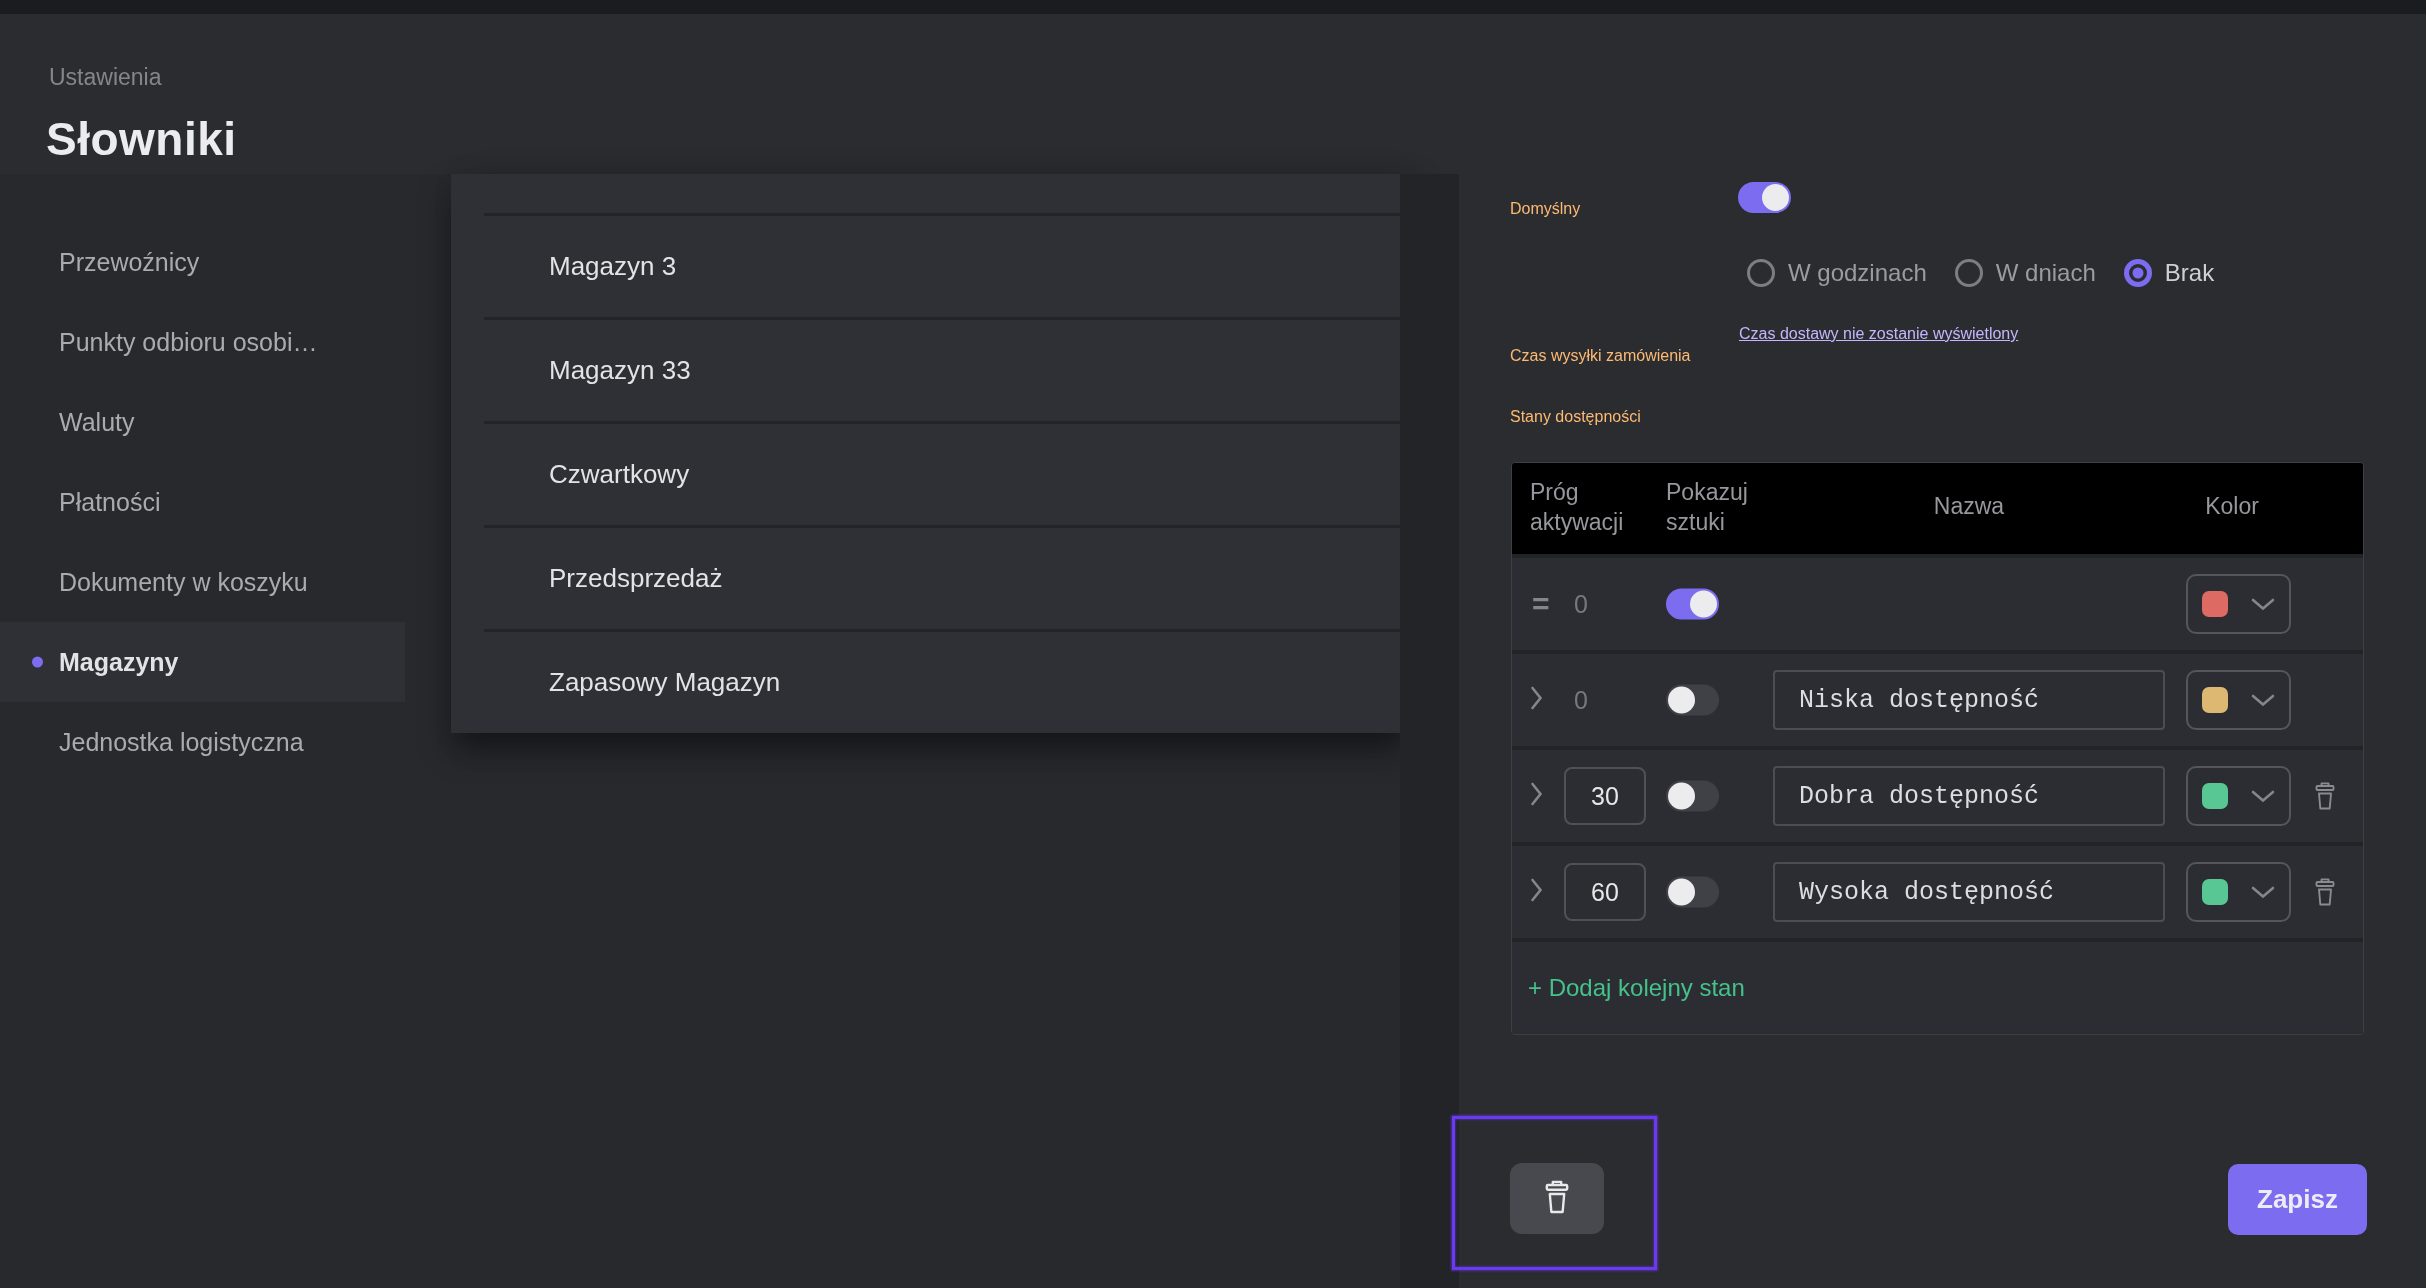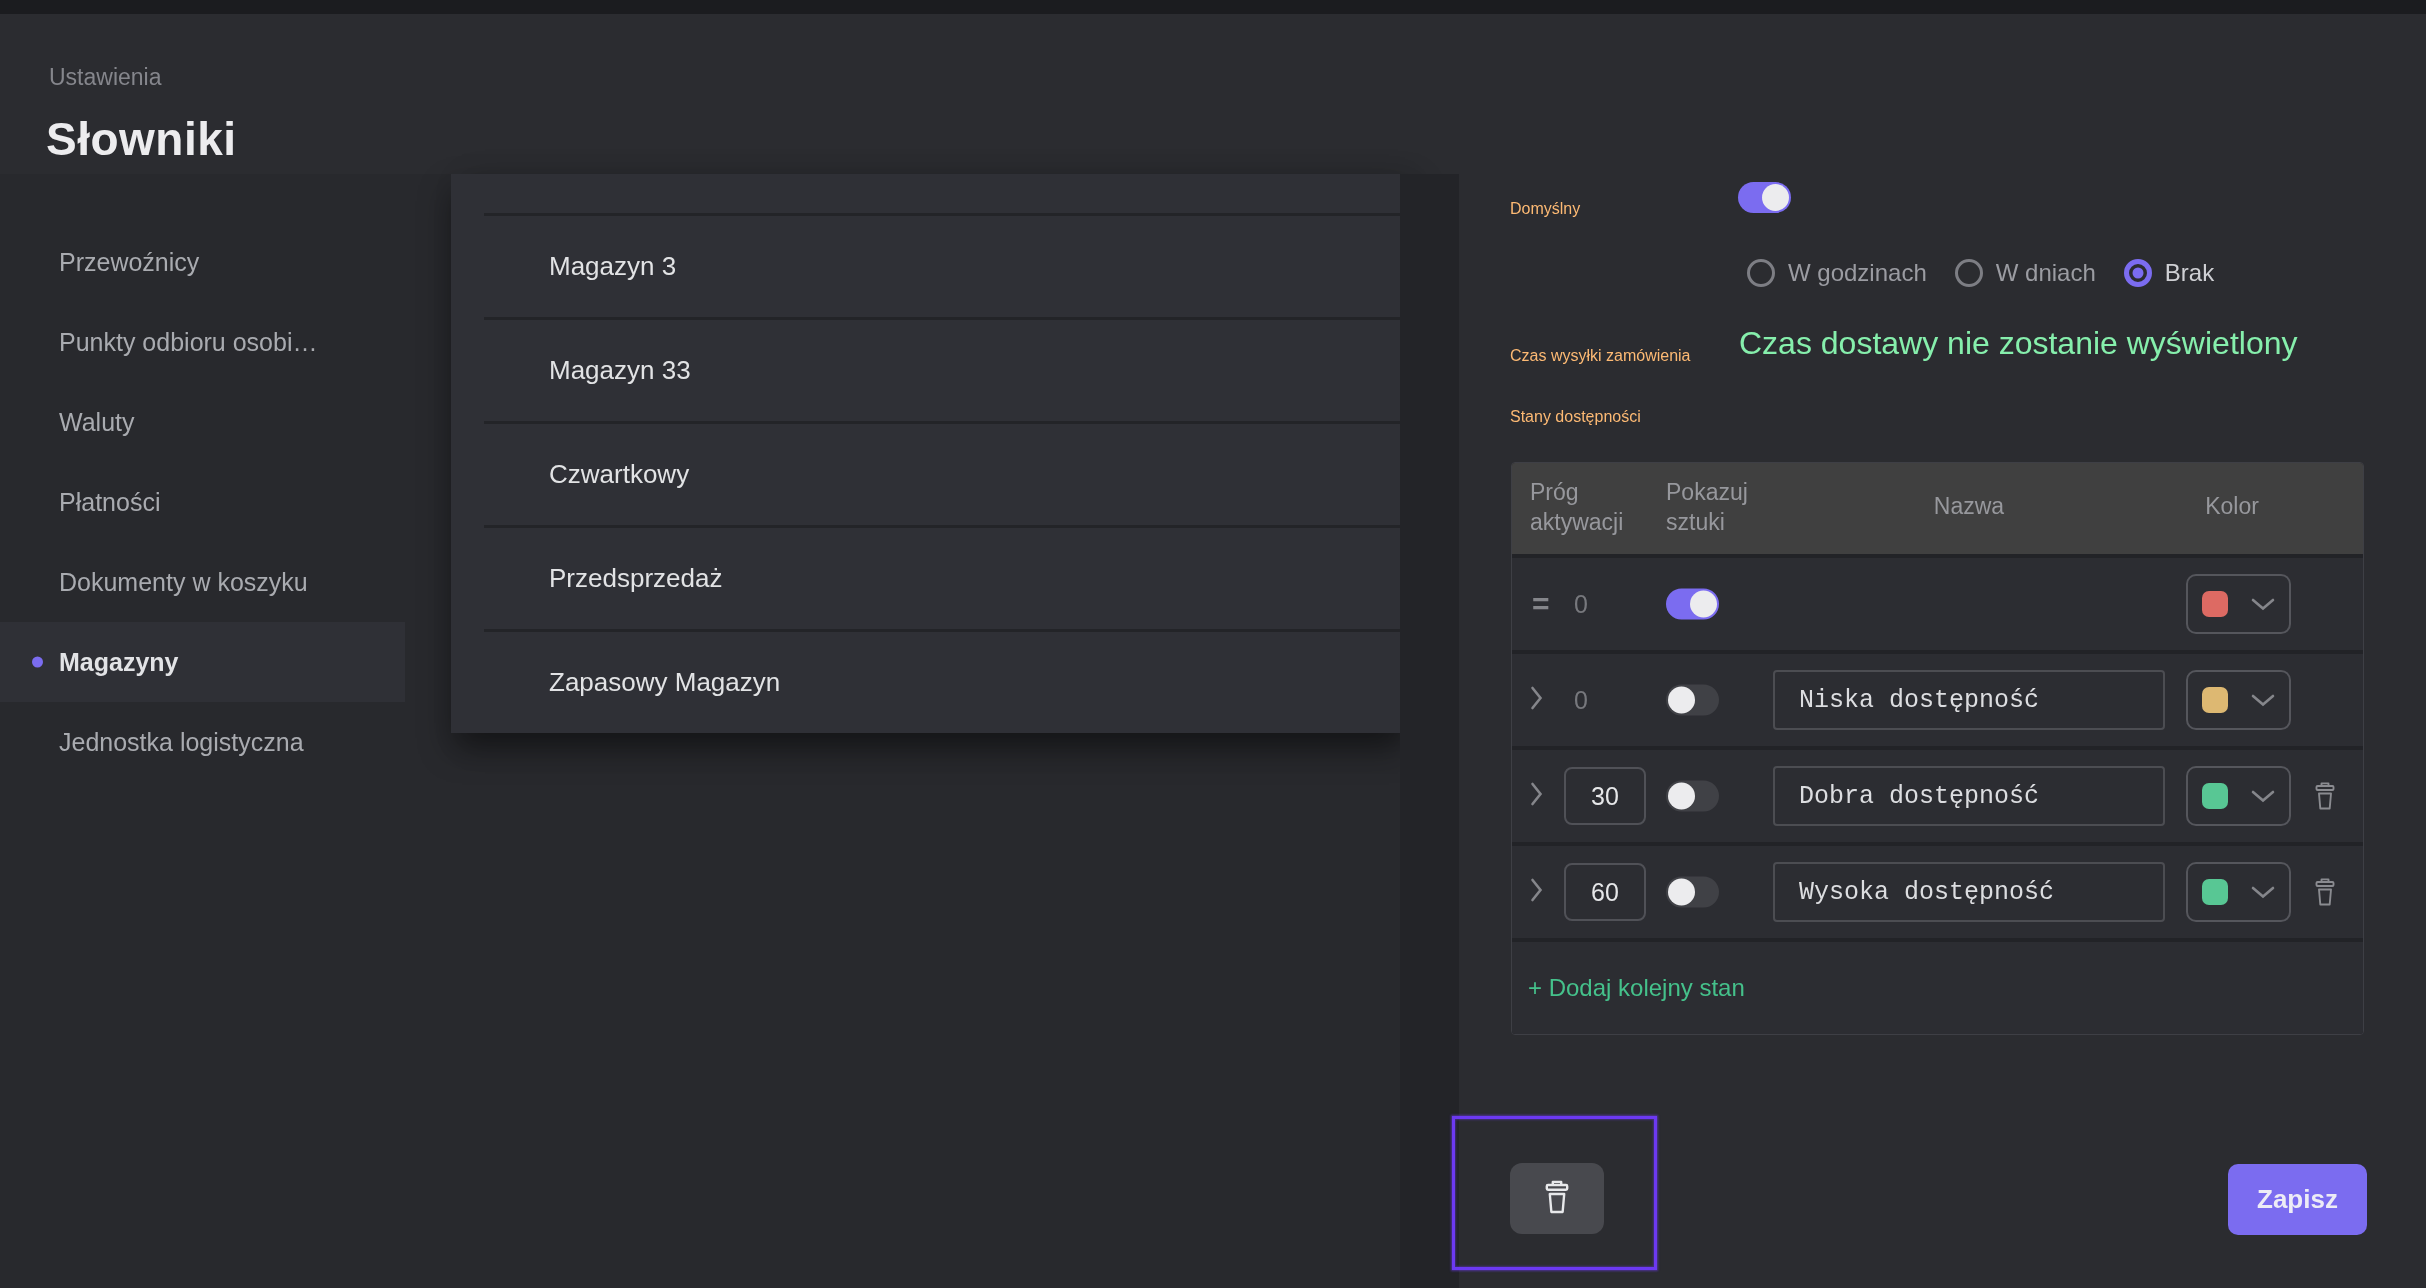--- a/index.html
+++ b/index.html
@@ -30,21 +30,21 @@
 
   
   .gap-strip { position:absolute; left:1400px; top:174px; width:59px; height:1114px; background:#232428; }
 
   
   .detail-panel { position:absolute; left:1459px; top:174px; width:967px; height:1114px; background:#2b2c30; }
   .field-label { position:absolute; font-size:16px; color:#fdba74;margin-top:13px; }
   .lbl-default { left:51px; top:13px; }
   .lbl-shipping { left:51px; top:151px; width:215px; line-height:35px; }
   .lbl-availability { left:51px; top:221px; }
-  .shipping-value { position:absolute; left:280px; top:151px; font-size:32px; color:#86efac; }
+  .shipping-value { position:absolute; left:280px; top:151px; font-size:16px; color:#c4b5fd;text-decoration:underline; }
 
   
   .toggle { position:relative; width:53px; height:31px; border-radius:16px; cursor:pointer; flex:none; }
   .toggle.on { background:#7b6cf0; }
   .toggle.off { background:#404146; }
   .toggle .knob { position:absolute; top:2px; width:27px; height:27px; border-radius:50%; background:#ececee; }
   .toggle.on .knob { right:2px; }
   .toggle.off .knob { left:2px; }
   .toggle-default { position:absolute; left:279px; top:8px; }
 
@@ -52,21 +52,21 @@
   .radio-row { position:absolute; left:288px; top:85px; display:flex; gap:28px; align-items:center; }
   .radio-opt { display:flex; align-items:center; gap:13px; cursor:pointer; }
   .radio { width:28px; height:28px; border-radius:50%; border:3px solid #7d7e84; position:relative; flex:none; }
   .radio.sel { border:5px solid #7b6cf0; }
   .radio.sel::after { content:""; position:absolute; left:50%; top:50%; transform:translate(-50%,-50%); width:11px; height:11px; border-radius:50%; background:#7b6cf0; }
   .radio-label { font-size:24px; color:#9b9ca2; }
   .radio-opt.sel .radio-label { color:#cfd0d4; }
 
   
   .avail-table { position:absolute; left:52px; top:288px; width:853px; background:#222327; border:1px solid #3e3f45; border-radius:4px; overflow:hidden; }
-  .tbl-header { position:relative; height:91px; background:#404040; }
+  .tbl-header { position:relative; height:91px; background:#000000; }
   .th { position:absolute; font-size:23px; color:#97989d; line-height:30px; }
   .th-threshold { left:18px; top:14px; width:120px; }
   .th-units { left:154px; top:14px; width:120px; }
   .th-name { left:261px; top:28px; width:392px; text-align:center; }
   .th-color { left:660px; top:28px; width:120px; text-align:center; }
   .tbl-row { position:relative; height:92px; background:#2c2d32; margin-top:4px; }
   .op { position:absolute; left:18px; top:50%; transform:translateY(-50%); color:#85868b; }
   .op-eq { font-size:30px; font-weight:bold; left:20px; }
   .op-gt { left:18px; }
   .thr-plain { position:absolute; left:62px; top:50%; transform:translateY(-50%); font-size:25px; color:#77787d; }

